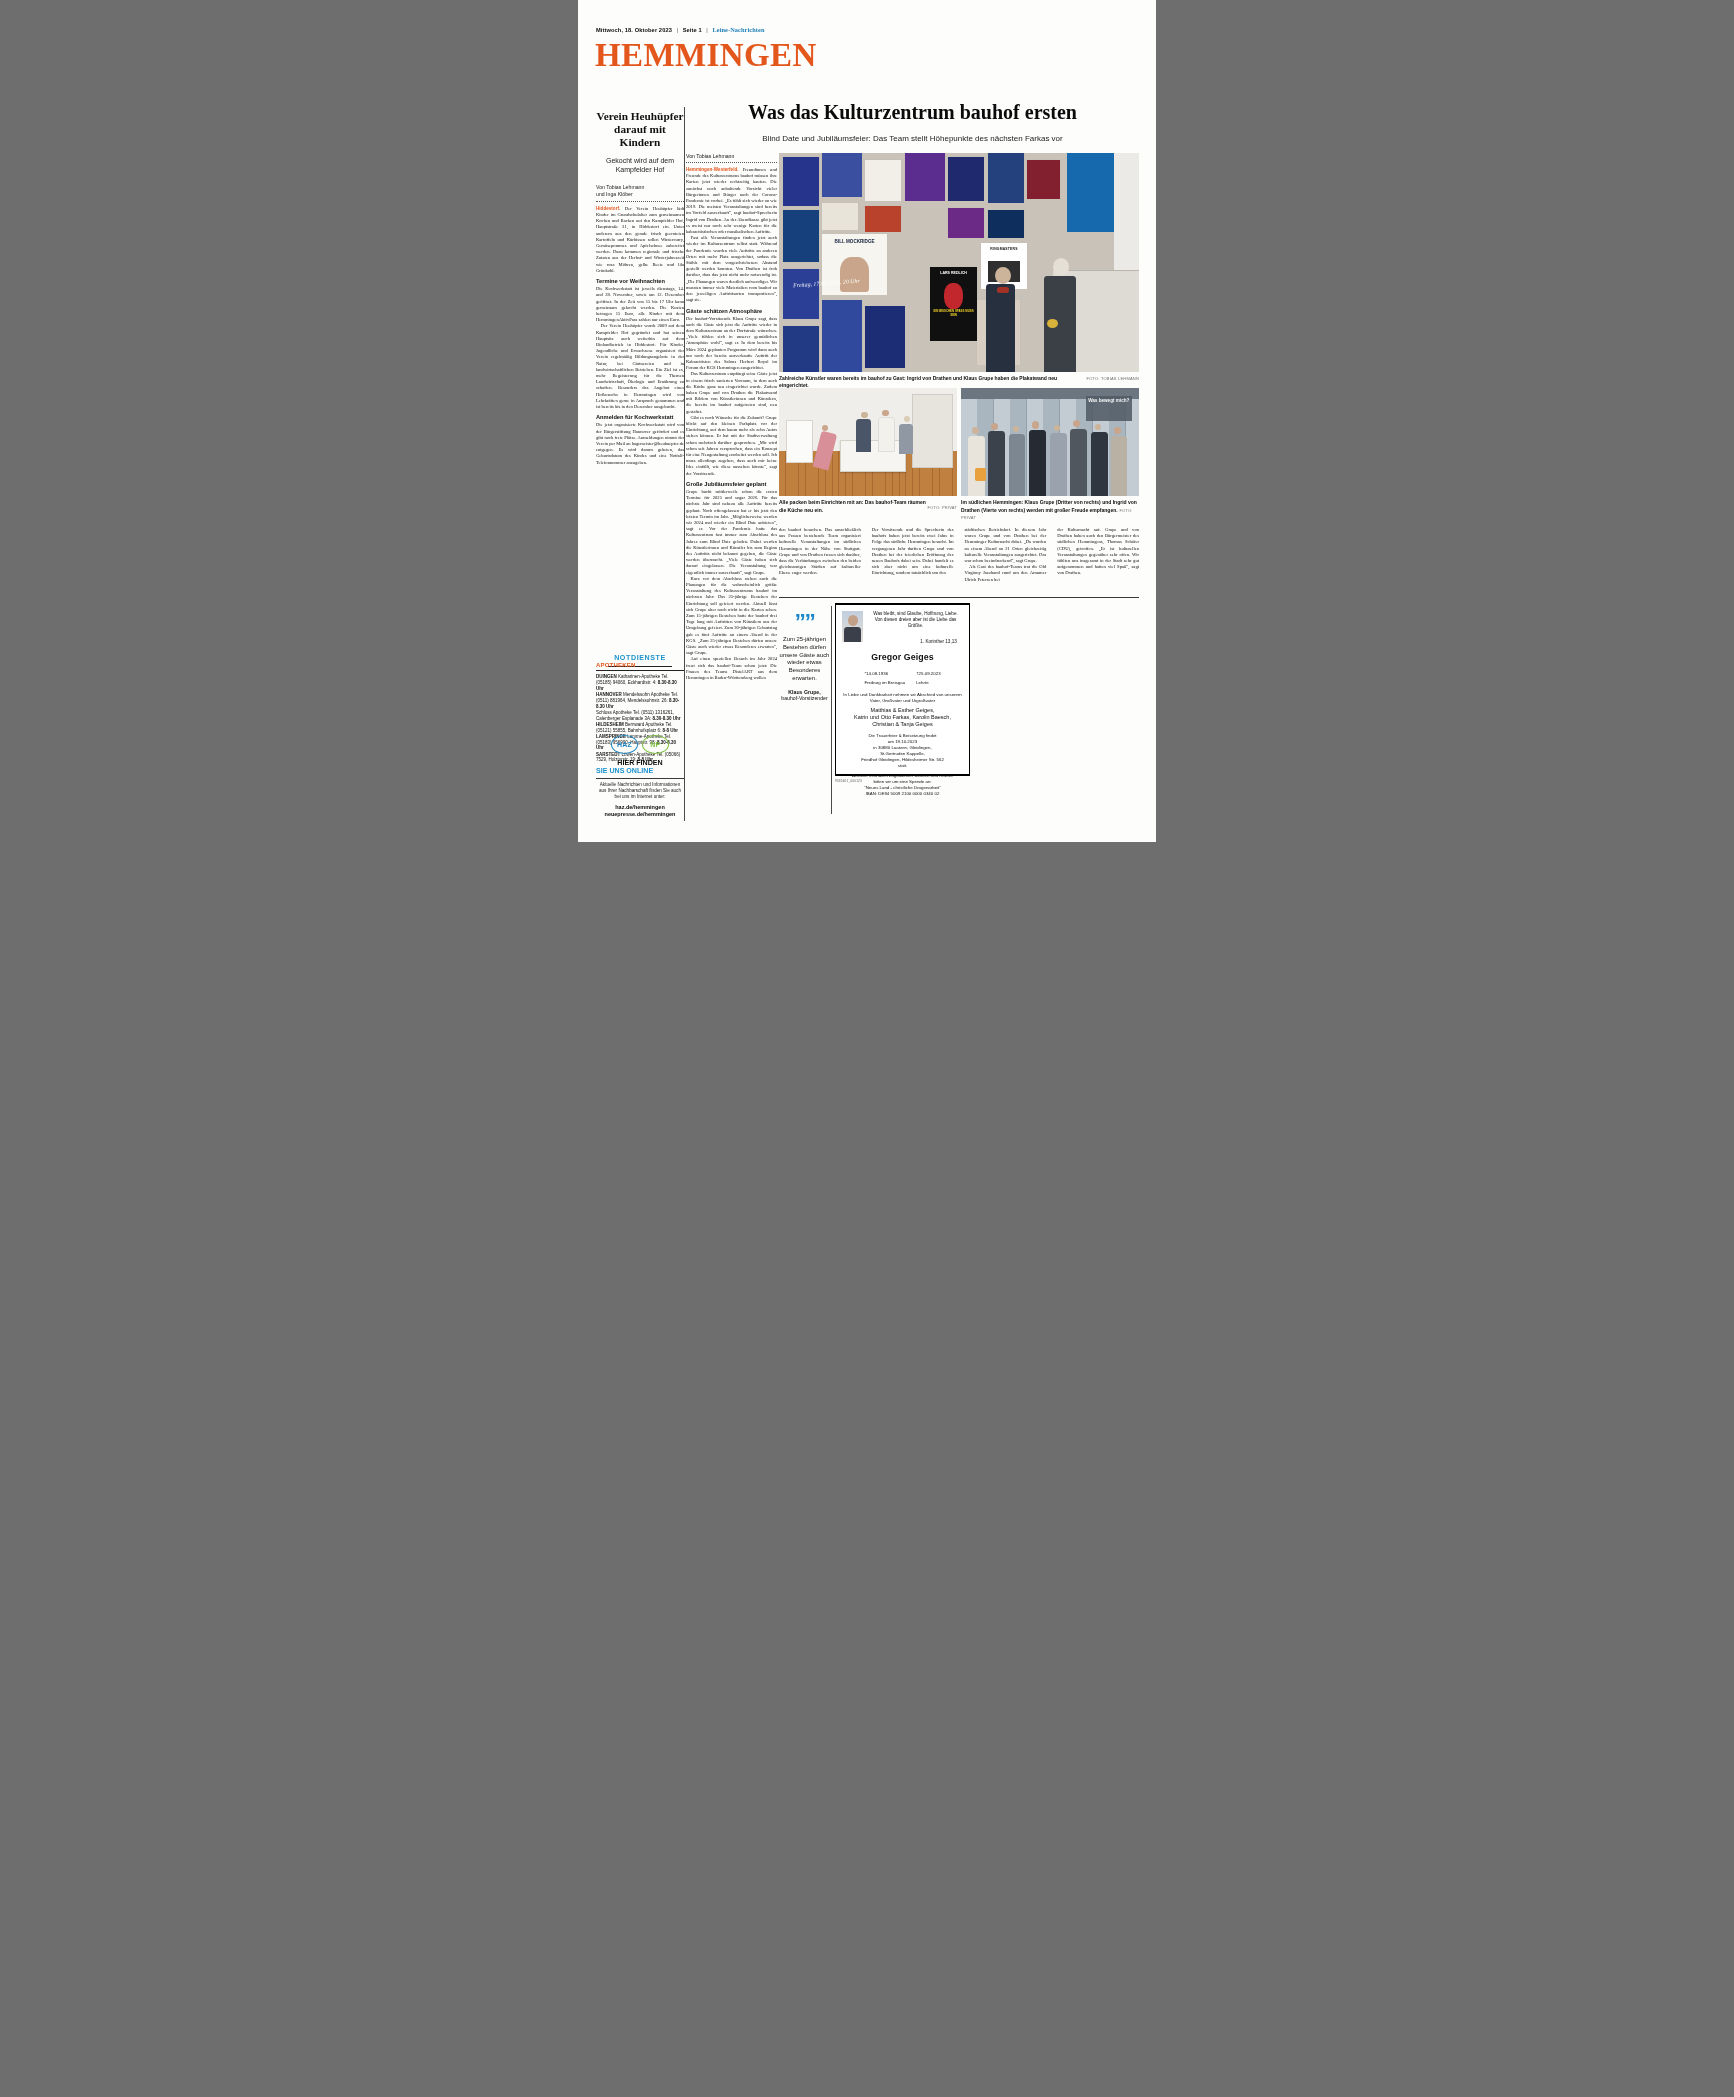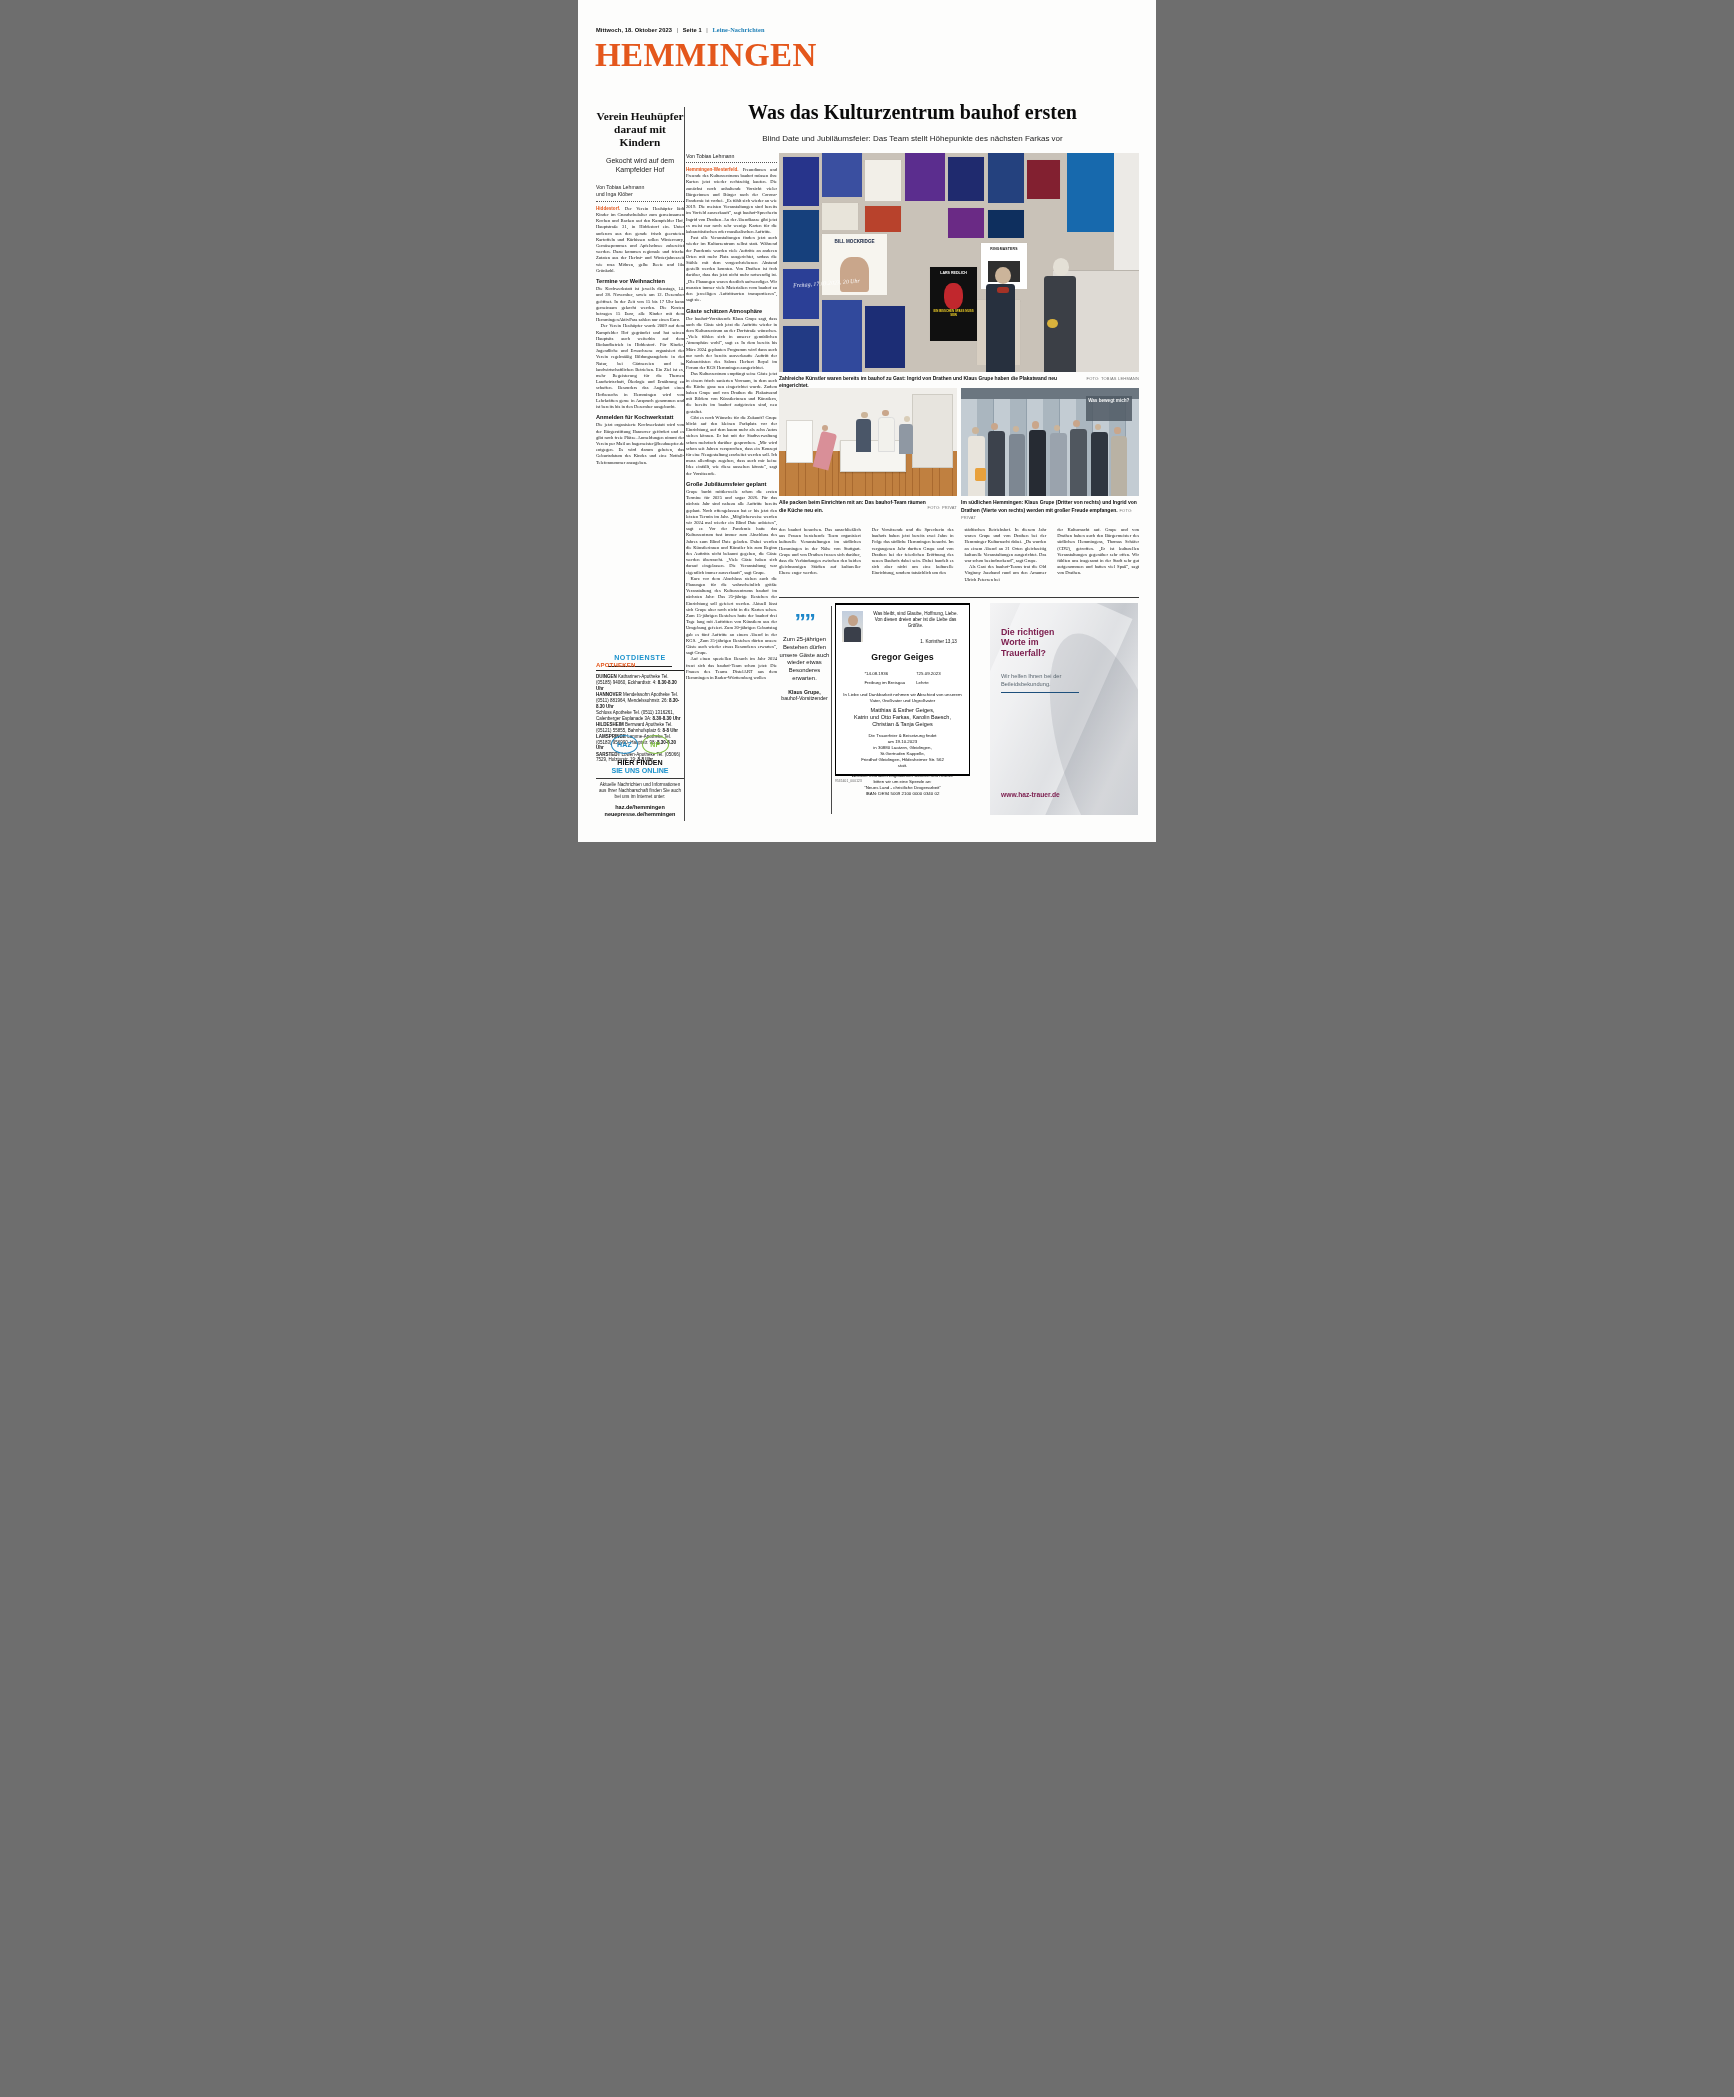--- a/index.html
+++ b/index.html
@@ -36,21 +36,21 @@
   .ap-list{font-size:4.5px;line-height:5.8px;}
   .ap-list p{margin:0 0 0.4px 0;}
   .ap-city,.ap-hours{font-weight:700;}
 
   
   .logo-oval{display:inline-flex;align-items:center;justify-content:center;width:25px;height:17px;
              border-radius:50%;font-weight:700;font-size:7px;letter-spacing:0.2px;}
   .logo-haz{border:1.5px solid #1e86c0;color:#1e86c0;}
   .logo-np{border:1.5px solid #7fc13e;color:#7fc13e;}
   .of1{font-weight:700;font-size:7.1px;text-align:center;line-height:1.15;color:#0d0d0d;}
-  .of2{font-weight:700;font-size:7.1px;text-align:center;line-height:1.15;color:#1b92cc;}
+  .of2{font-weight:700;font-size:7.1px;text-align:left;line-height:1.15;color:#1b92cc;}
   .online-text{font-size:4.6px;line-height:6px;text-align:center;color:#1a1a1a;}
   .online-links{font-weight:700;font-size:5.5px;line-height:7px;text-align:center;color:#0d0d0d;}
 
   
   .mh1{font-family:"Liberation Serif",serif;font-weight:700;font-size:20px;line-height:1.05;text-align:center;color:#0b0b0b;}
   .mh2{font-size:8px;line-height:1.25;text-align:center;color:#222;}
   .mbyline{font-size:5.2px;border-bottom:0.4px dotted #555;padding-bottom:2.5px;}
 
   
   .photo{overflow:hidden;background:#cfcabf;}
@@ -346,25 +346,15 @@
     </div>
     <div class="otext" style="margin-top:4.2px;">
       <div>Anstelle freundlich zugedachter Blumen und Kränze</div>
       <div>bitten wir um eine Spende an:</div>
       <div>"Neues Land - christliche Drogenarbeit"</div>
       <div>IBAN: DE94 5009 2100 0000 0340 02</div>
     </div>
   </div>
   <div class="abs tiny" style="left:257px;top:779px;">9535401_000123</div>
 
-  <div class="abs ad" style="left:412px;top:603px;width:148px;height:212px;">
-    <div class="abs" style="left:-12.6px;top:-17px;width:109px;height:252px;background:rgba(255,255,255,.45);transform:rotate(24deg);"></div>
-    <div class="abs" style="right:-25px;top:25px;width:101px;height:260px;background:rgba(120,130,140,.18);transform:rotate(-18deg);border-radius:50%;"></div>
-    <div class="abs ad-h" style="left:11px;top:24px;width:63px;">Die richtigen Worte im Trauerfall?</div>
-    <div class="abs" style="left:11px;top:70px;width:84px;">
-      <div class="ad-s">Wir helfen Ihnen bei der Beileidsbekundung.</div>
-      <div class="ad-rule"></div>
-    </div>
-    <div class="abs ad-url" style="left:11px;bottom:17px;">www.haz-trauer.de</div>
-  </div>
 
 </div>
 
 
 </body></html>

